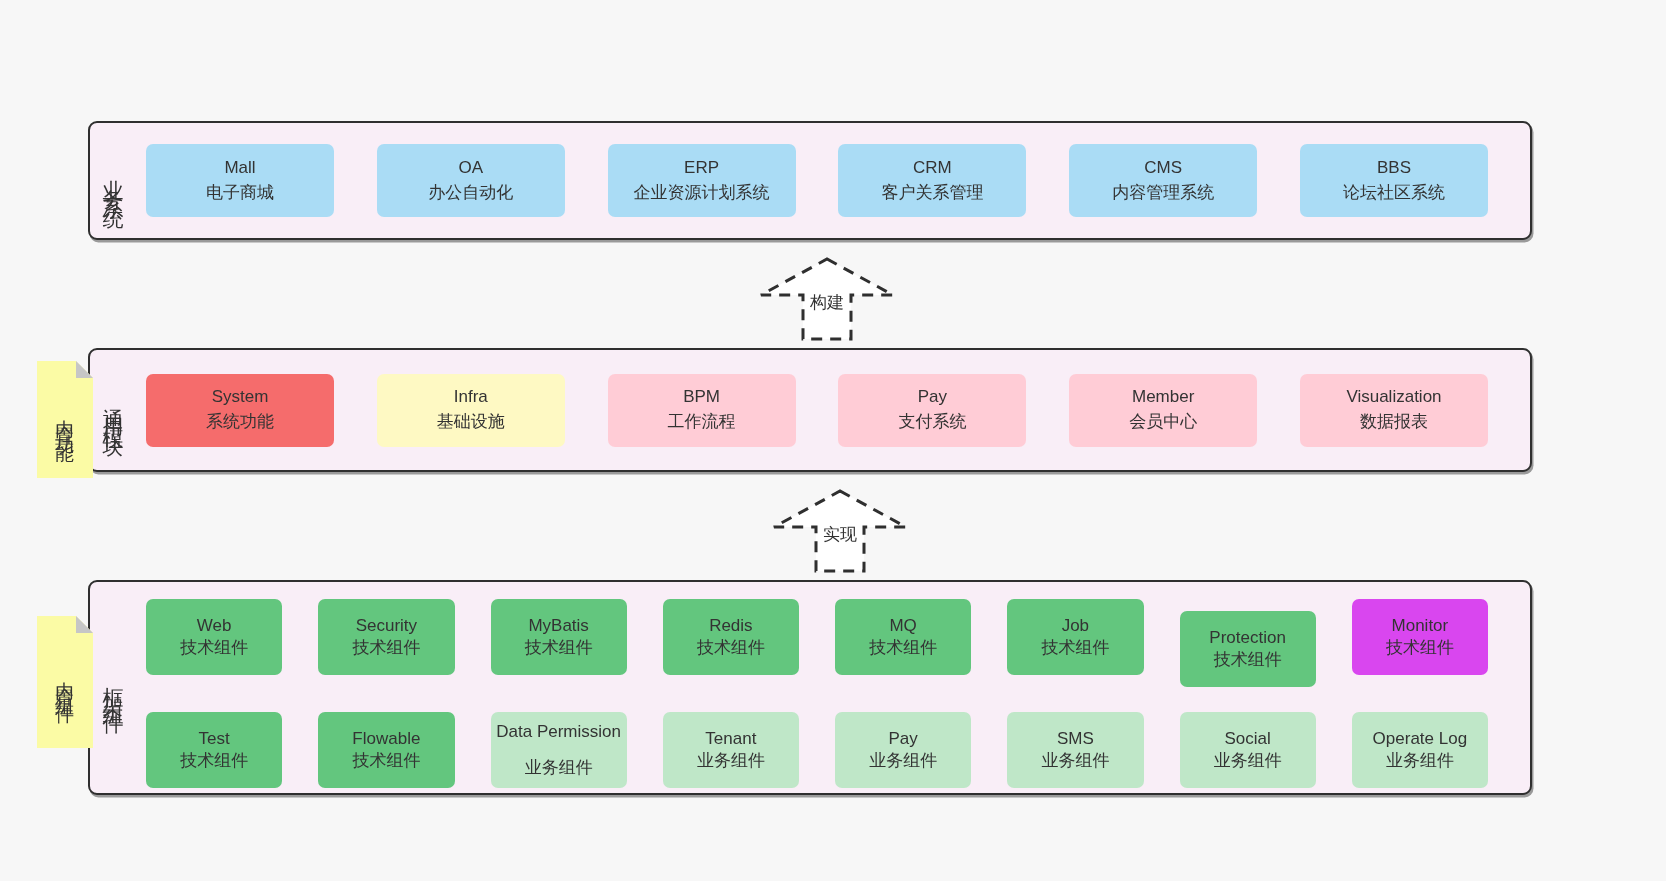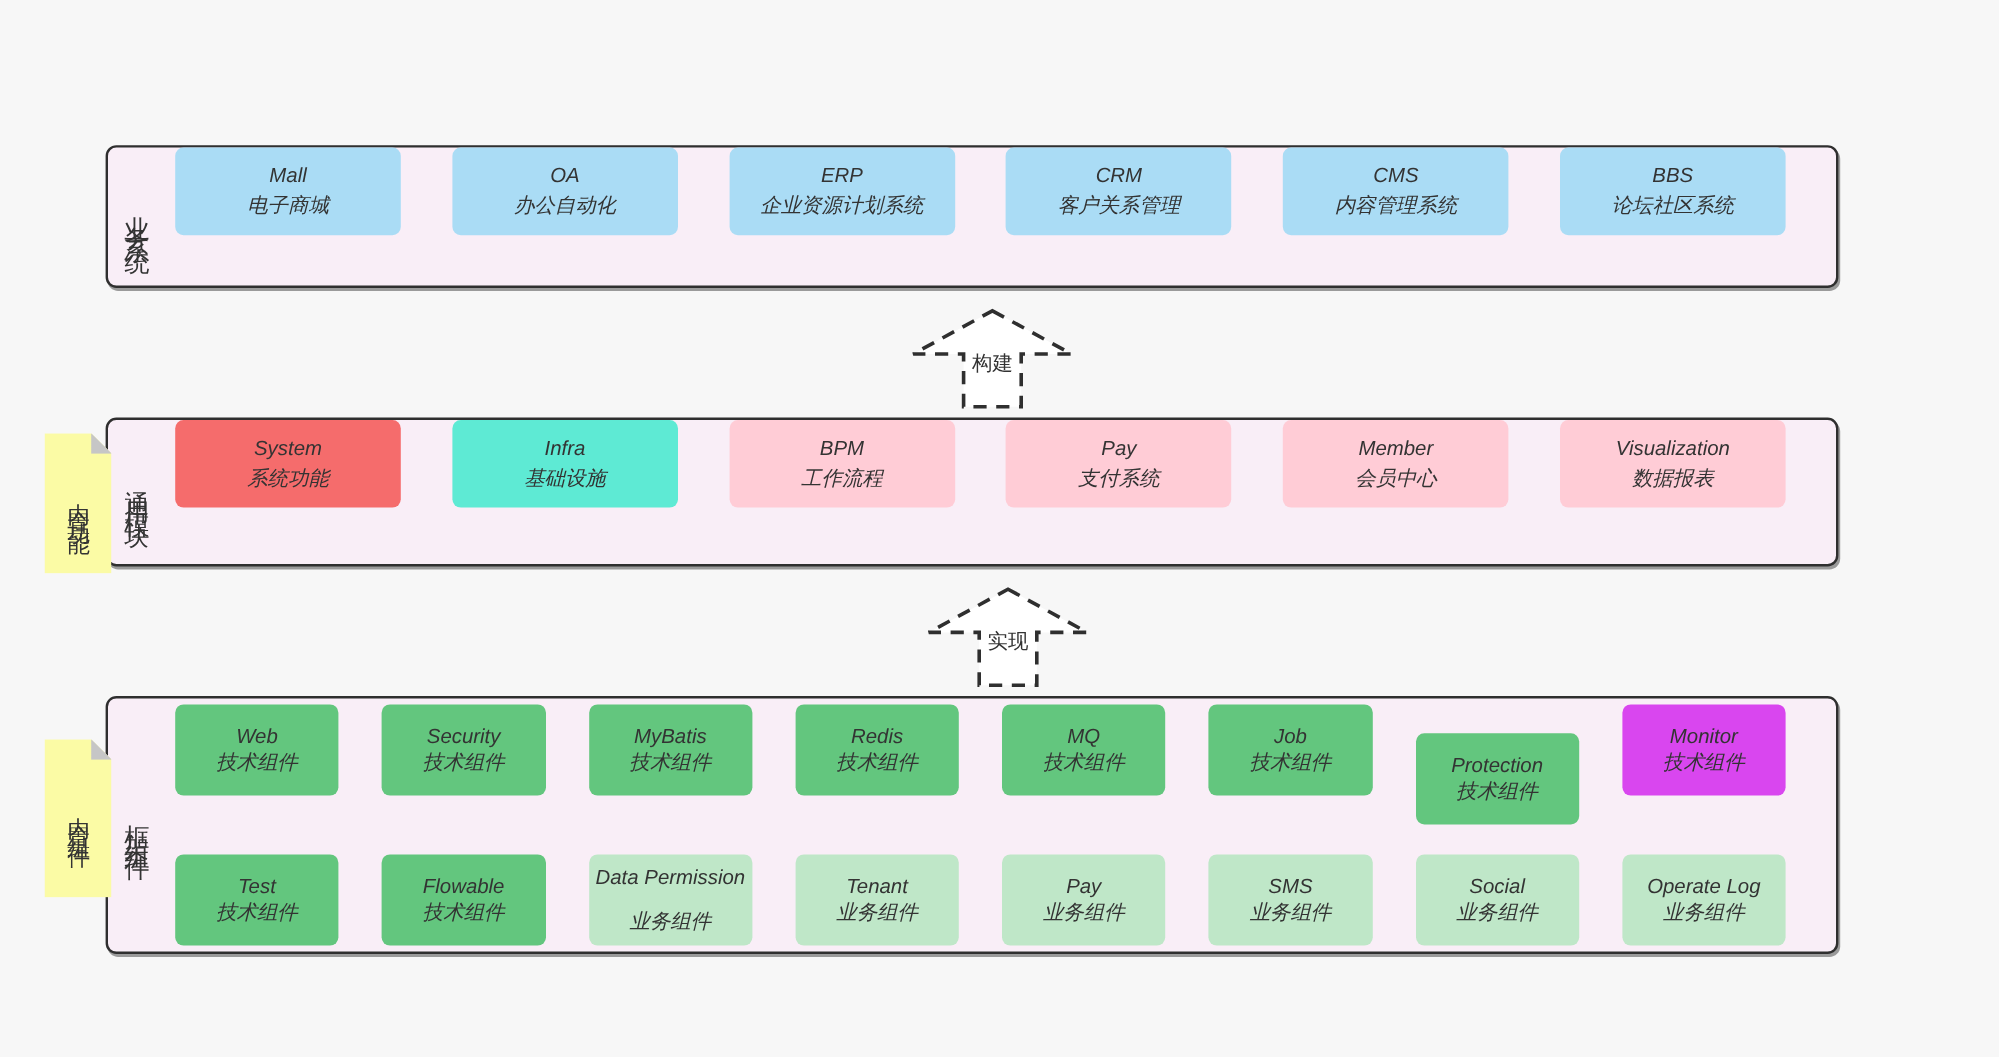--- a/index.html
+++ b/index.html
@@ -12,21 +12,21 @@
        box-shadow:1.5px 2.5px 0 rgba(40,40,40,.45);z-index:2;}
   .sec1{top:121px;height:119px;}
   .sec2{top:348px;height:124px;}
   .sec3{top:580px;height:215px;}
 
   .sec-label{position:absolute;left:13px;top:50%;transform:translateY(-50%);
        writing-mode:vertical-rl;text-orientation:upright;
        font-size:21px;letter-spacing:9px;color:#333;line-height:1;}
 
   .box-grid{position:absolute;left:56px;right:42px;top:0;bottom:0;
-       display:flex;justify-content:space-between;font-style:italic;}
+       display:flex;align-items:center;justify-content:space-between;}
   .sec3 .box-grid{display:grid;grid-template-columns:repeat(8,1fr);
        column-gap:36px;row-gap:25px;align-content:center;}
 
   .box{width:188px;height:73px;border-radius:7px;display:flex;flex-direction:column;
        align-items:center;justify-content:center;text-align:center;
        font-size:17px;line-height:1.45;flex:none;box-sizing:border-box;}
   .sec3 .box{width:auto;height:76px;line-height:1.3;}
   .box-title,.box-subtitle{white-space:normal;}
 
   
@@ -90,21 +90,21 @@
     <span class="arrow-label">构建</span>
   </div>
 
   <div class="sec sec2">
     <div class="sec-label">通用模块</div>
     <div class="box-grid">
         <div class="box" style="background: rgb(245, 108, 108);">
     <div class="box-title">System</div>
     <div class="box-subtitle">系统功能</div>
   </div>
-        <div class="box" style="background: #5eead4;">
+        <div class="box" style="background: #fef9c3;">
     <div class="box-title">Infra</div>
     <div class="box-subtitle">基础设施</div>
   </div>
         <div class="box" style="background: rgb(255, 204, 214);">
     <div class="box-title">BPM</div>
     <div class="box-subtitle">工作流程</div>
   </div>
         <div class="box" style="background: rgb(255, 204, 214);">
     <div class="box-title">Pay</div>
     <div class="box-subtitle">支付系统</div>

